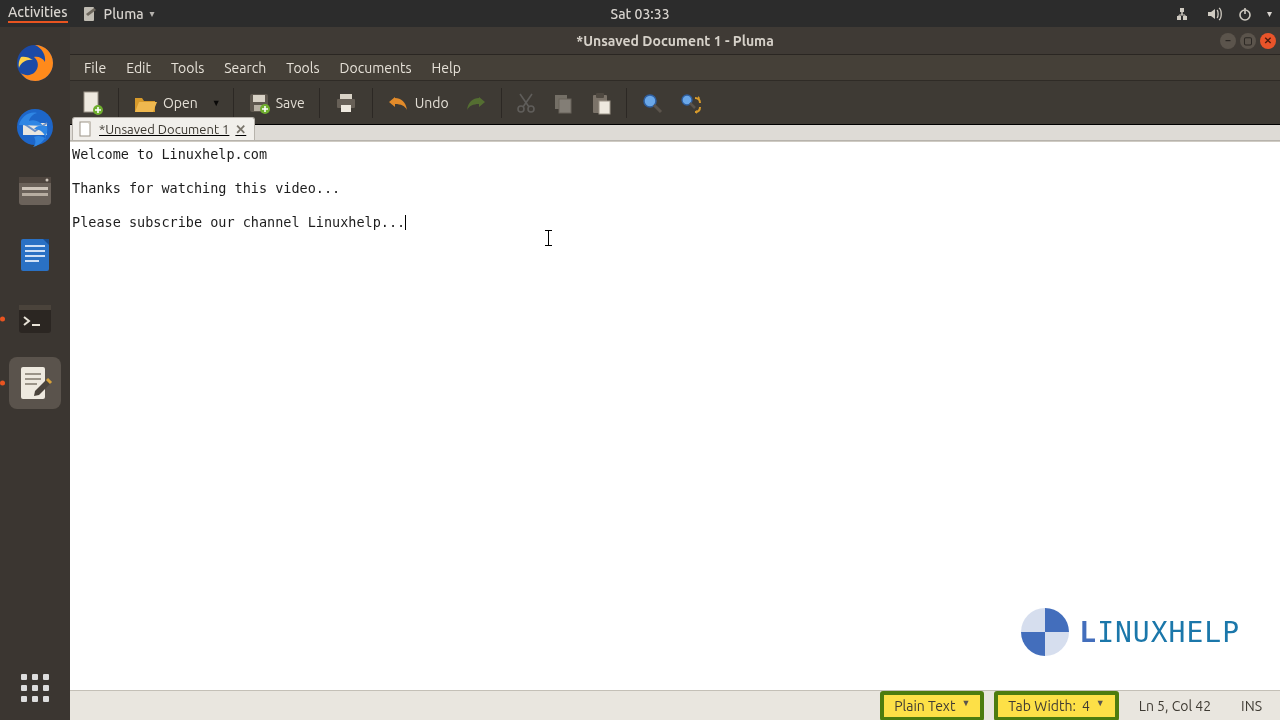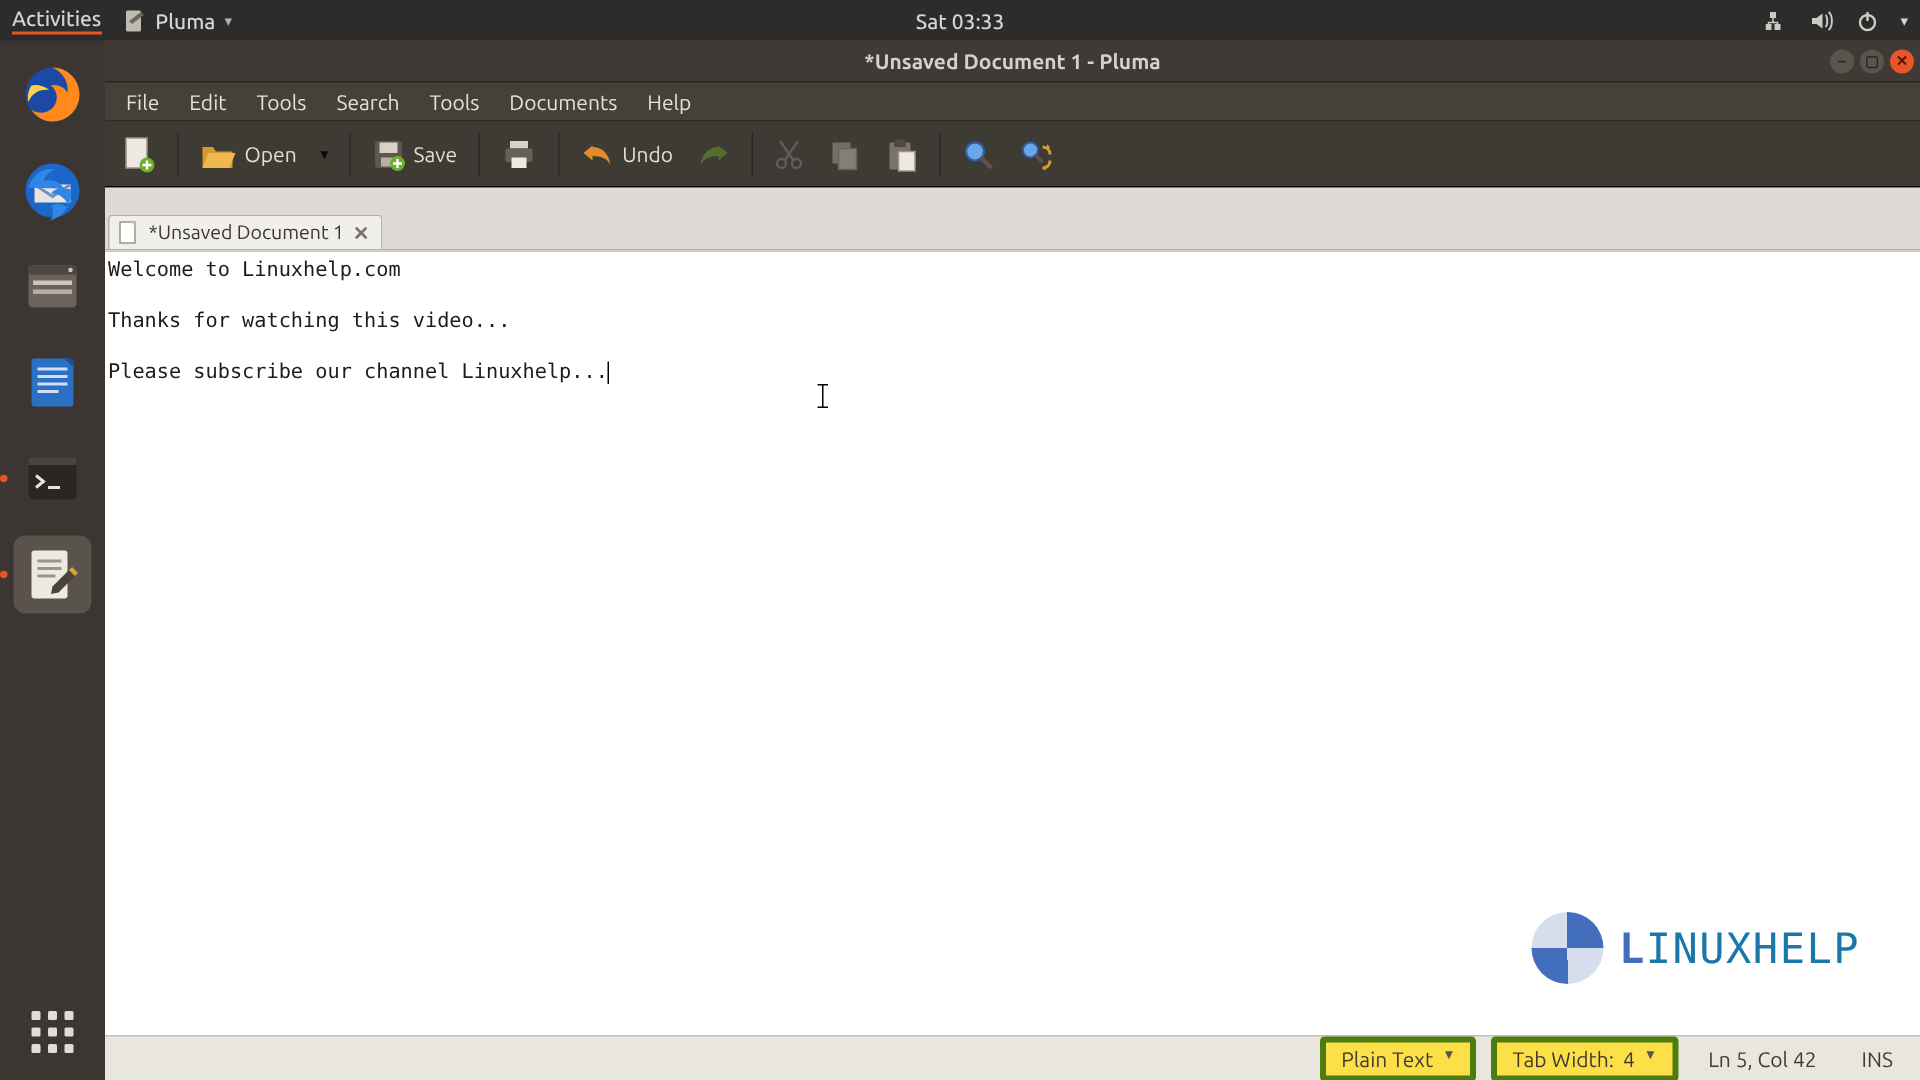--- a/index.html
+++ b/index.html
@@ -107,24 +107,25 @@
   .tbtn {
     display: flex; align-items: center; gap: 6px;
     padding: 4px 6px; color: #e3ded5; font-size: 14px;
     border-radius: 3px;
   }
   .tbtn.disabled { opacity: .45; }
   .tsep { width: 1px; height: 30px; background: #2c2824; margin: 0 4px; }
   .dropdown-arrow { font-size: 9px; opacity: .85; padding: 0 4px; }
 
   .tabbar {
-    height: 42px; background: #dedbd6;
+    height: 16px; background: #dedbd6;
     display: flex; align-items: flex-end;
     padding-left: 2px;
     border-bottom: 1px solid #b7b3ac;
+    text-decoration: underline;
   }
   .tab {
     display: flex; align-items: center; gap: 6px;
     background: #f1efeb; border: 1px solid #b7b3ac; border-bottom: none;
     padding: 3px 8px 3px 6px; font-size: 13px; color: #3a362f;
     border-radius: 3px 3px 0 0;
   }
   .tab .close-x { color: #7a756c; font-size: 13px; font-weight: bold; }
   .tab svg { display: block; }
 

